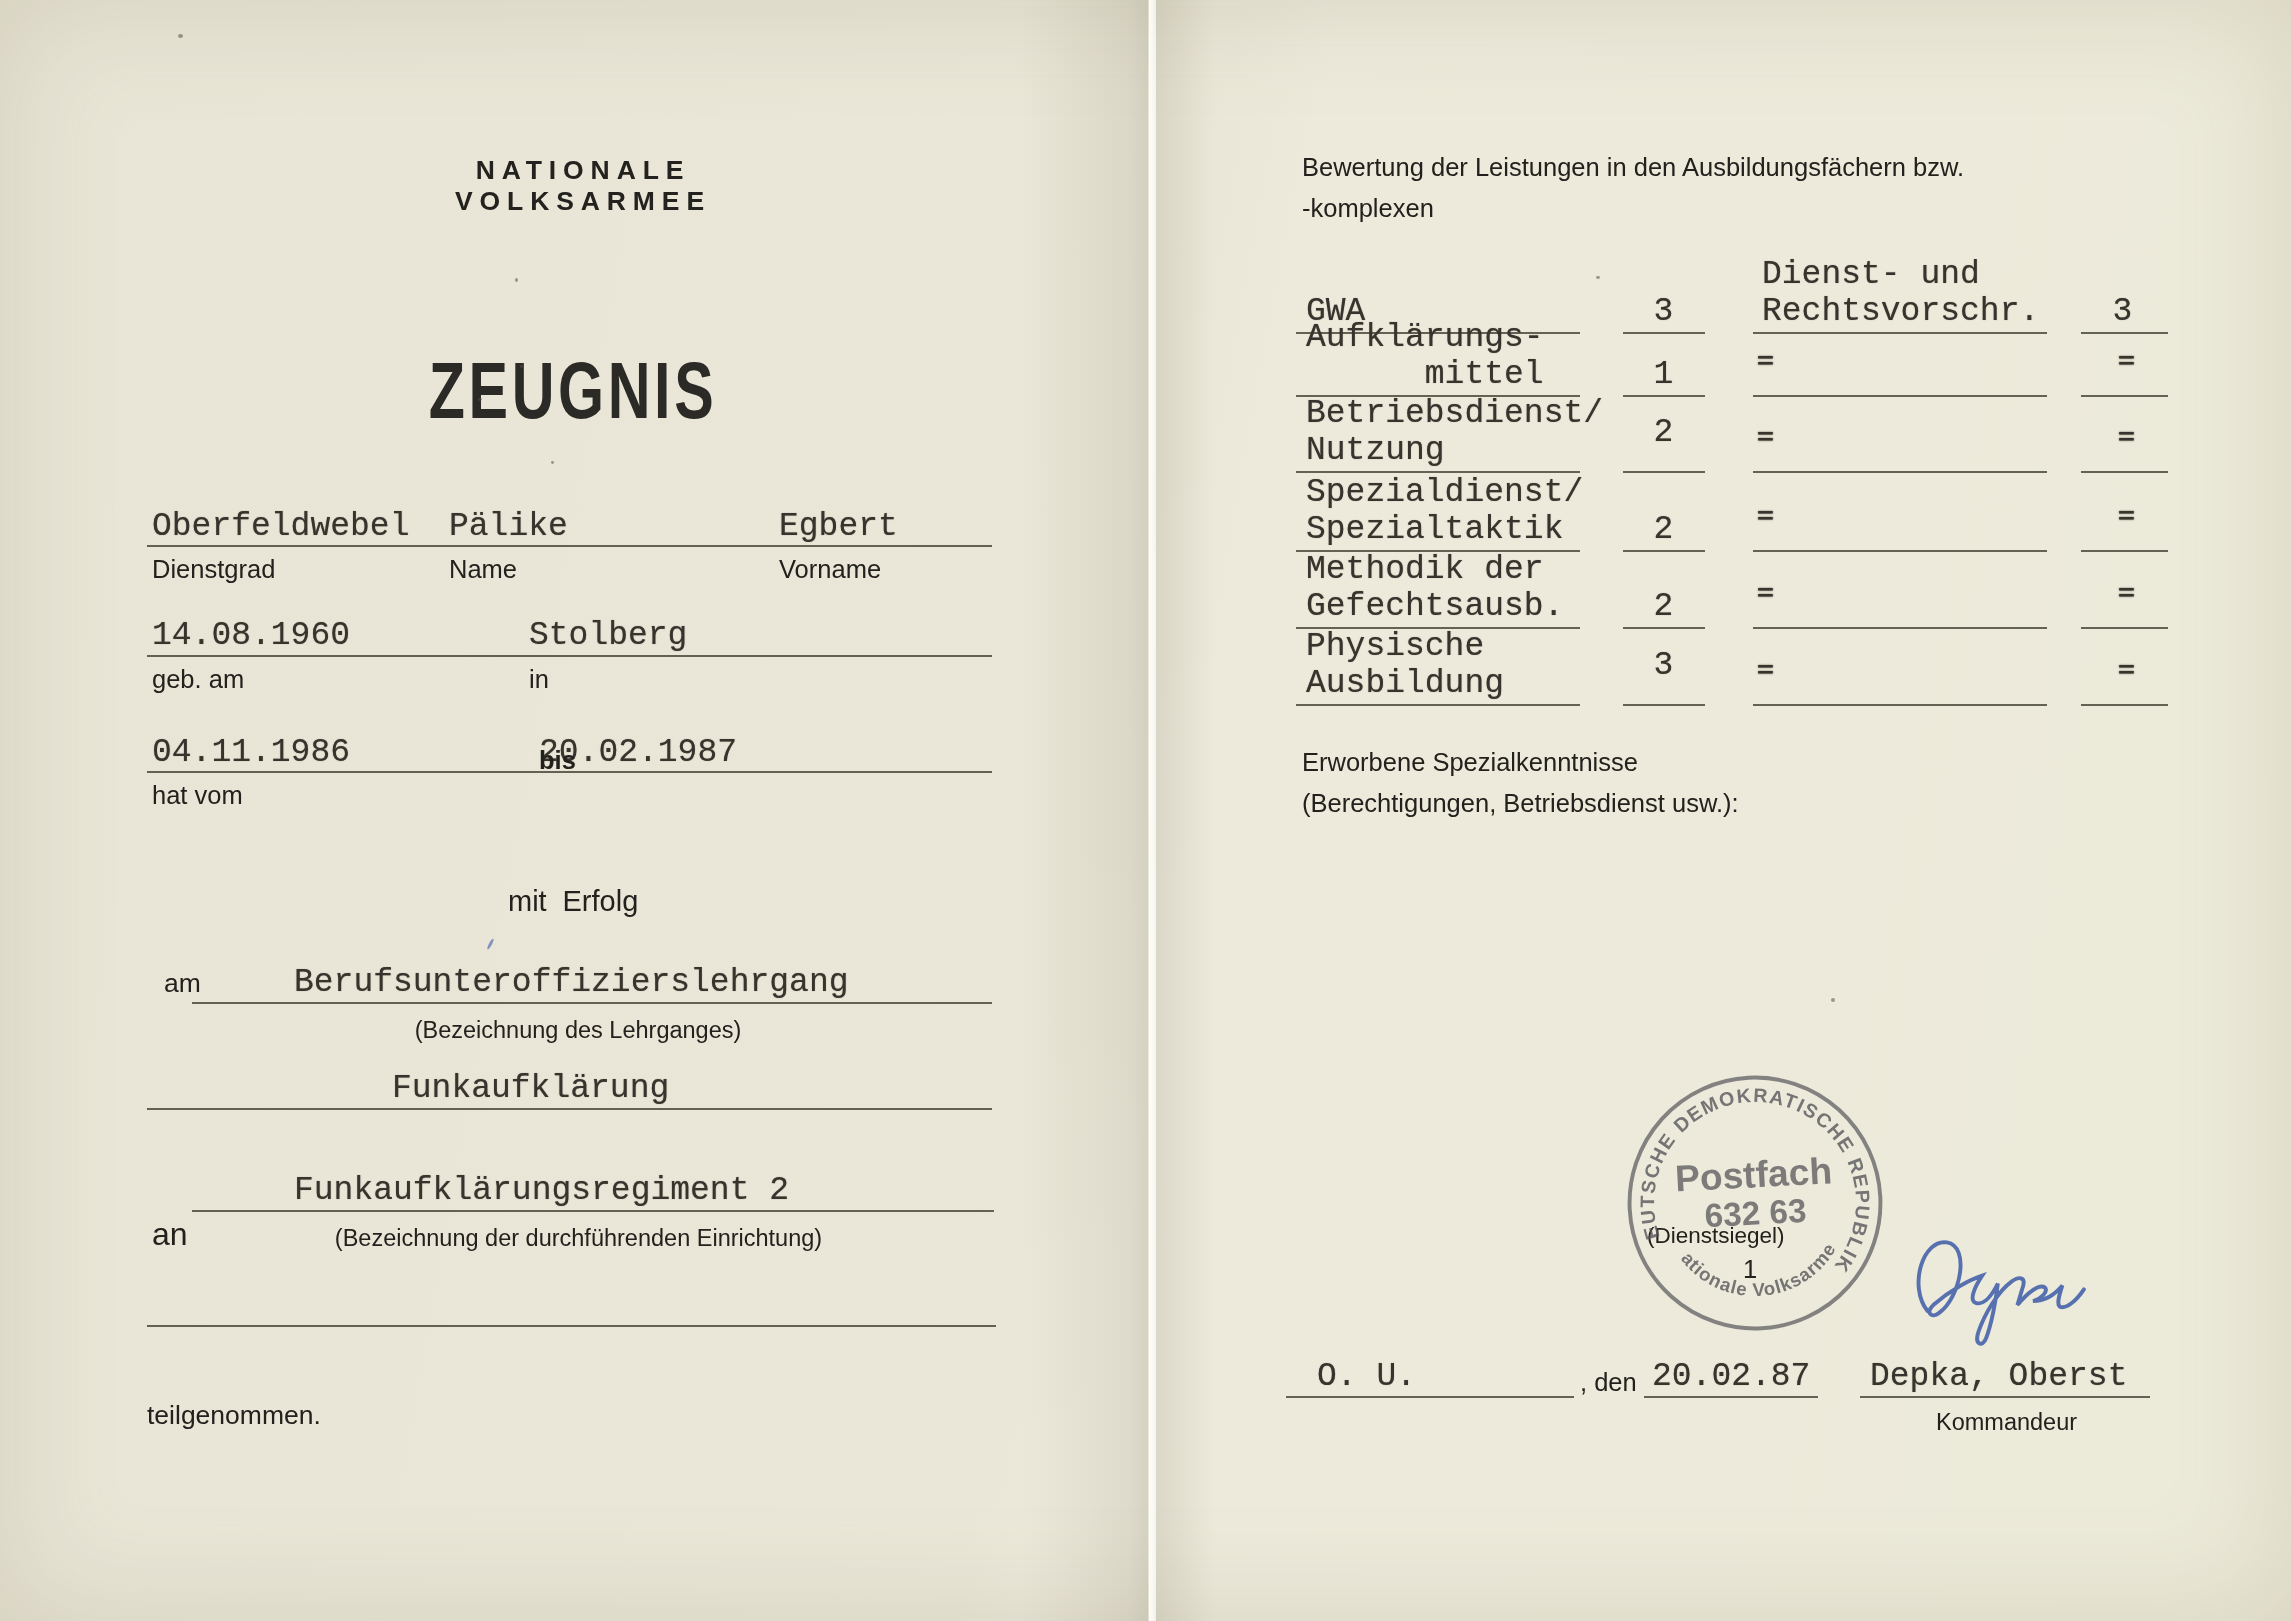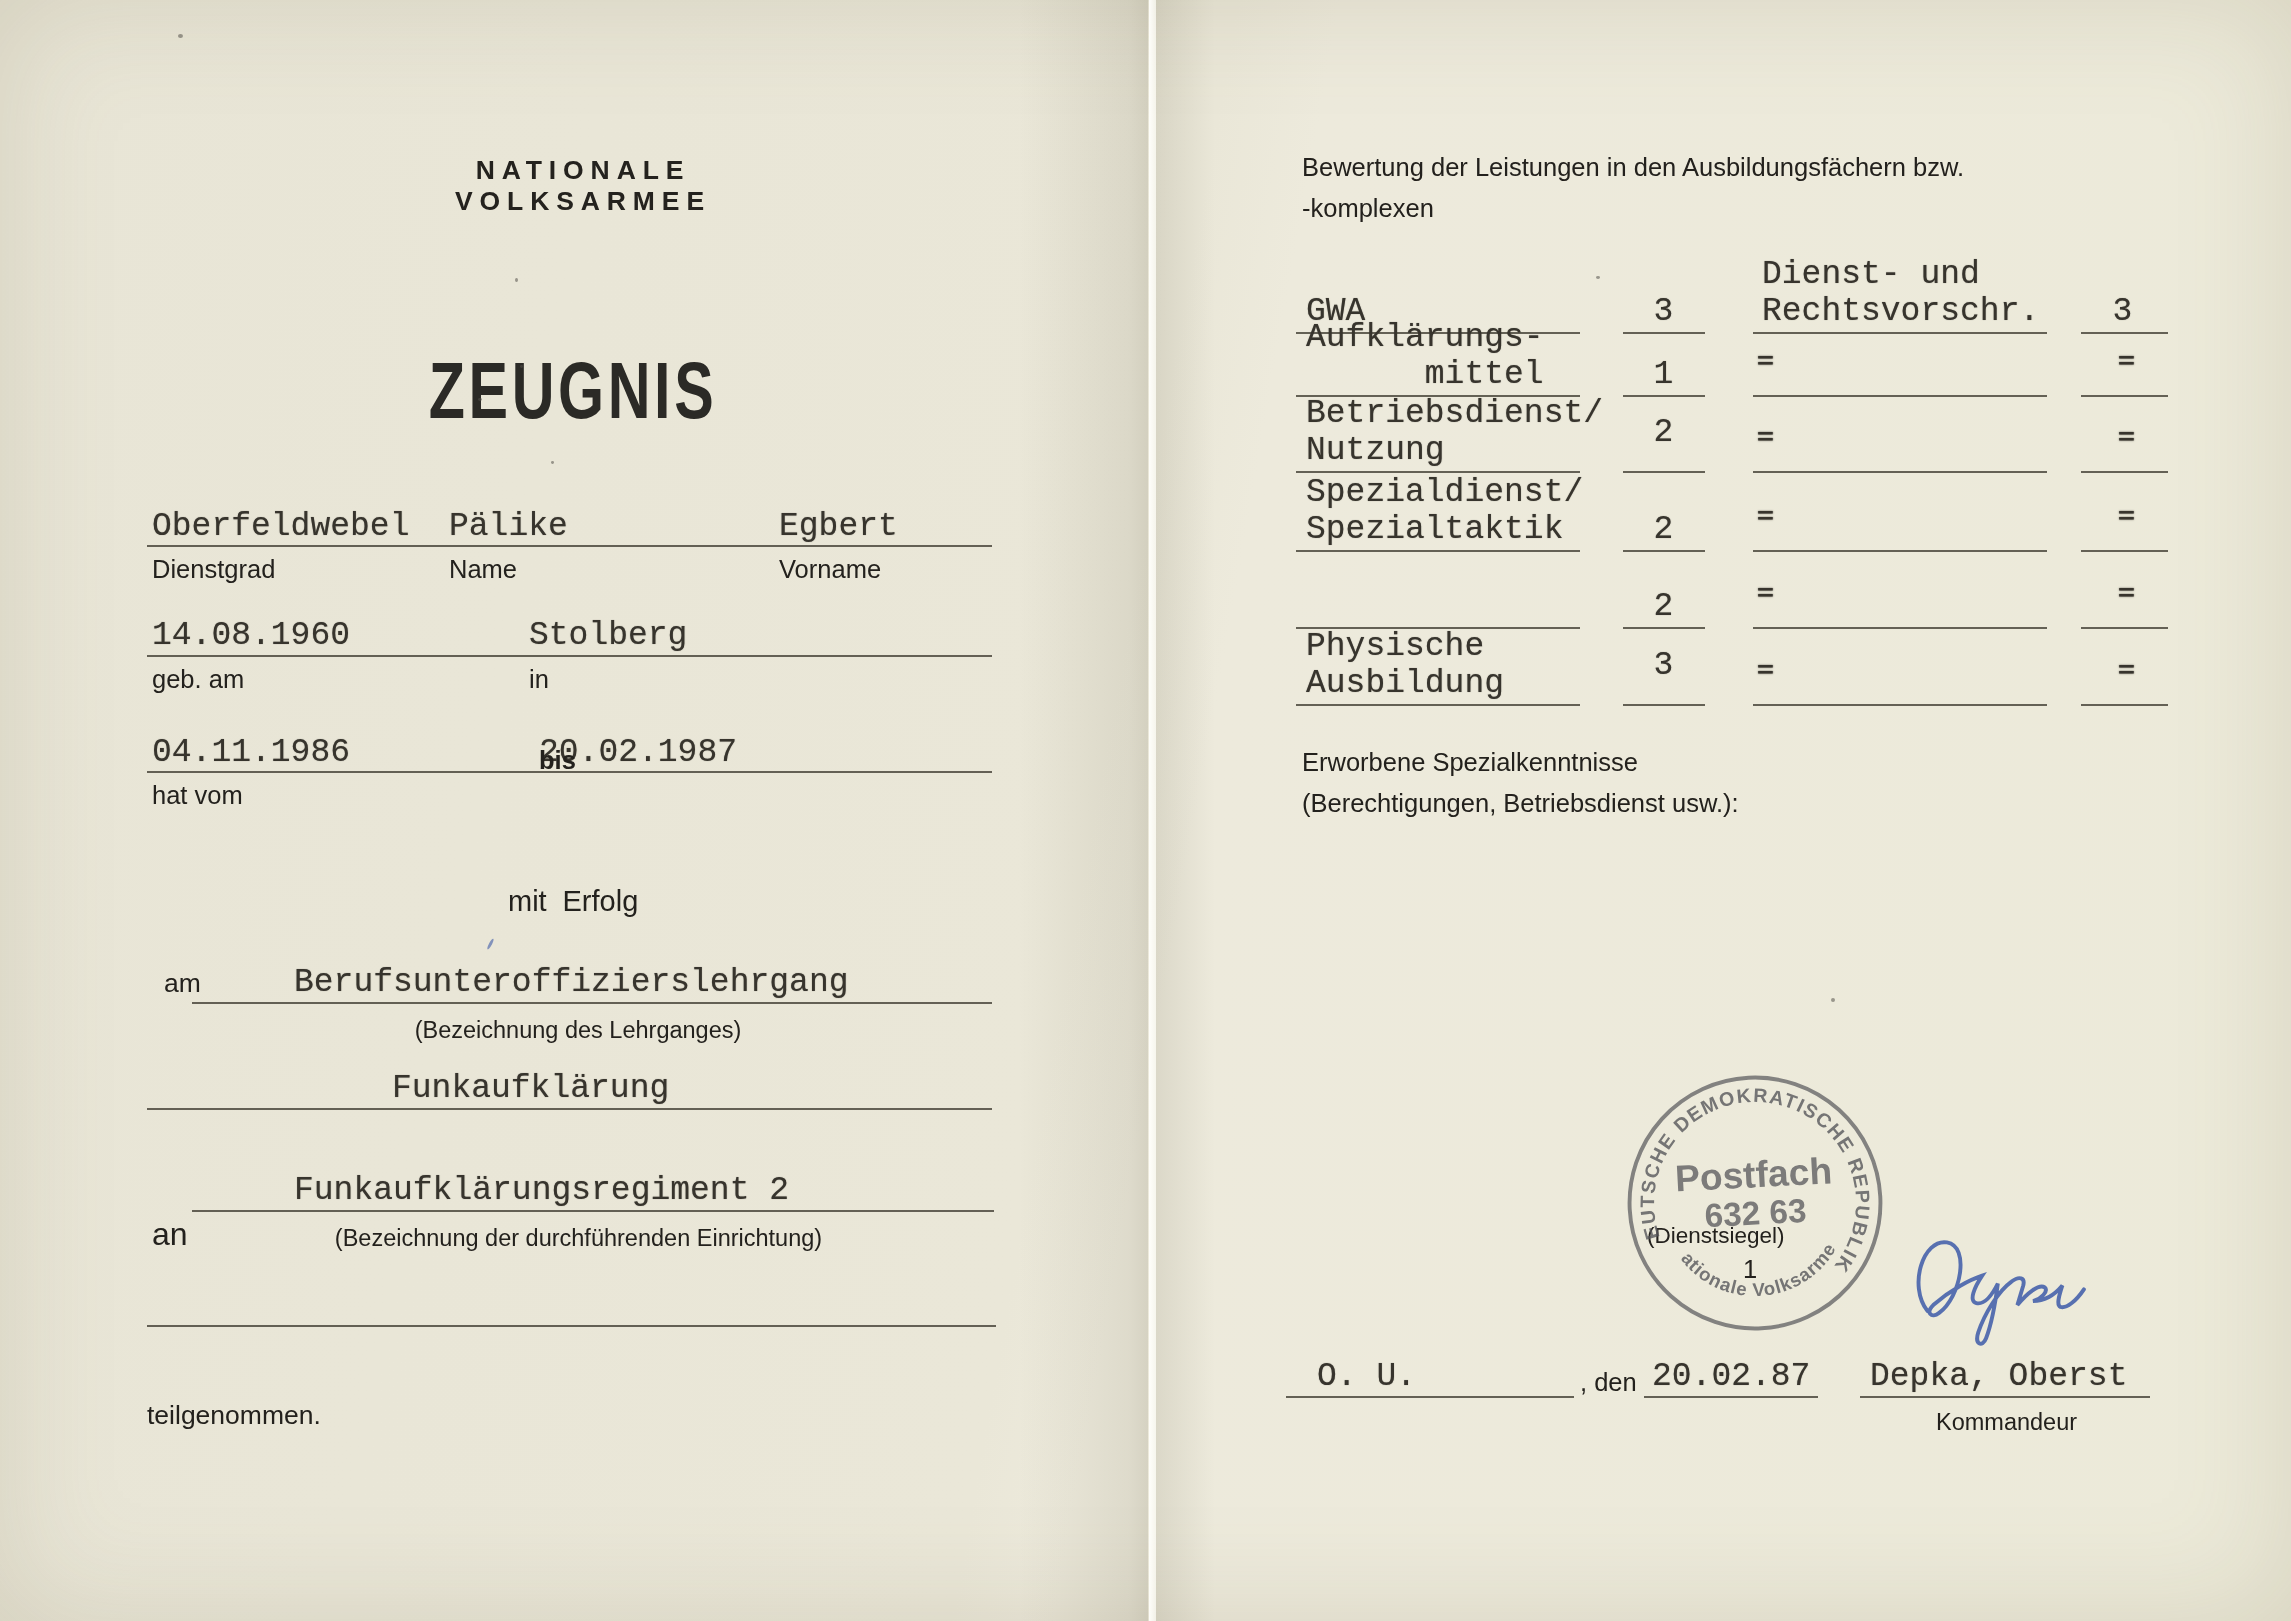--- a/index.html
+++ b/index.html
@@ -144,20 +144,22 @@
     <div class="g-grade typed" style="left:1617px;width:93px;">2</div>
     <div class="g-grade typed dashmark" style="left:1725px;width:78px;bottom:15.7px;">=</div>
     <div class="g-grade typed dashmark" style="left:2086px;width:78px;bottom:15.7px;">=</div>
     <div class="g-u" style="left:1296px;width:284px;"></div>
     <div class="g-u" style="left:1623px;width:82px;"></div>
     <div class="g-u" style="left:1753px;width:294px;"></div>
     <div class="g-u" style="left:2081px;width:87px;"></div>
   </div>
 
   <div class="g-row" style="top:535px;">
+    <div class="g-cell typed" style="left:1306px;">Methodik der
+Gefechtsausb.</div>
     <div class="g-grade typed" style="left:1617px;width:93px;">2</div>
     <div class="g-grade typed dashmark" style="left:1725px;width:78px;bottom:15.7px;">=</div>
     <div class="g-grade typed dashmark" style="left:2086px;width:78px;bottom:15.7px;">=</div>
     <div class="g-u" style="left:1296px;width:284px;"></div>
     <div class="g-u" style="left:1623px;width:82px;"></div>
     <div class="g-u" style="left:1753px;width:294px;"></div>
     <div class="g-u" style="left:2081px;width:87px;"></div>
   </div>
 
   <div class="g-row" style="top:612px;">

